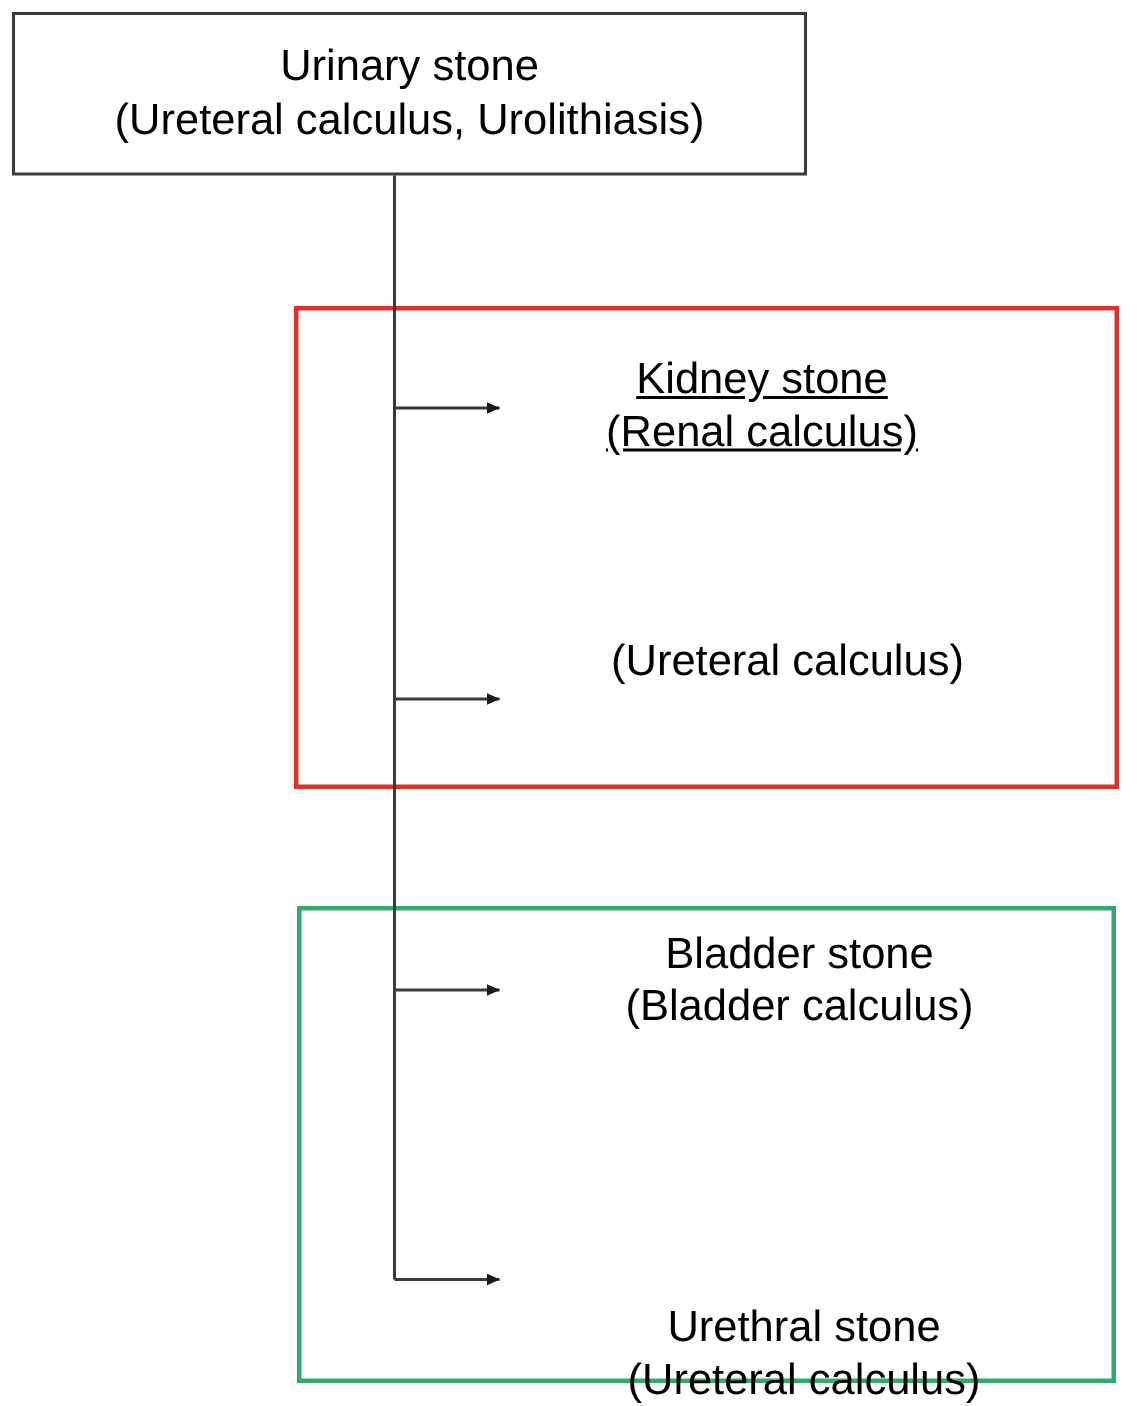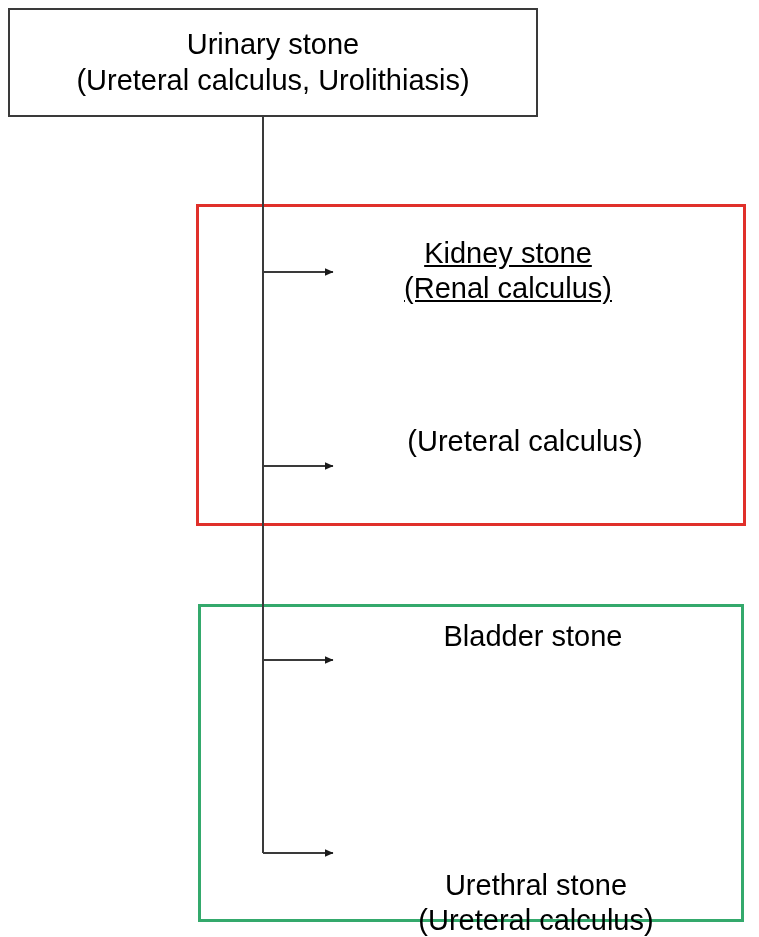--- a/index.html
+++ b/index.html
@@ -124,20 +124,21 @@
     <span class="ln">Kidney stone</span>
     <span class="ln">(Renal calculus)</span>
   </div>
 
   <div class="leaf-label leaf-ureteral">
     <span class="ln">(Ureteral calculus)</span>
   </div>
 
   <div class="leaf-label leaf-bladder">
     <span class="ln">Bladder stone</span>
+    <span class="ln">(Bladder calculus)</span>
   </div>
 
   <div class="leaf-label leaf-urethral">
     <span class="ln">Urethral stone</span>
     <span class="ln">(Ureteral calculus)</span>
   </div>
 
 </div>
 
 </body></html>

